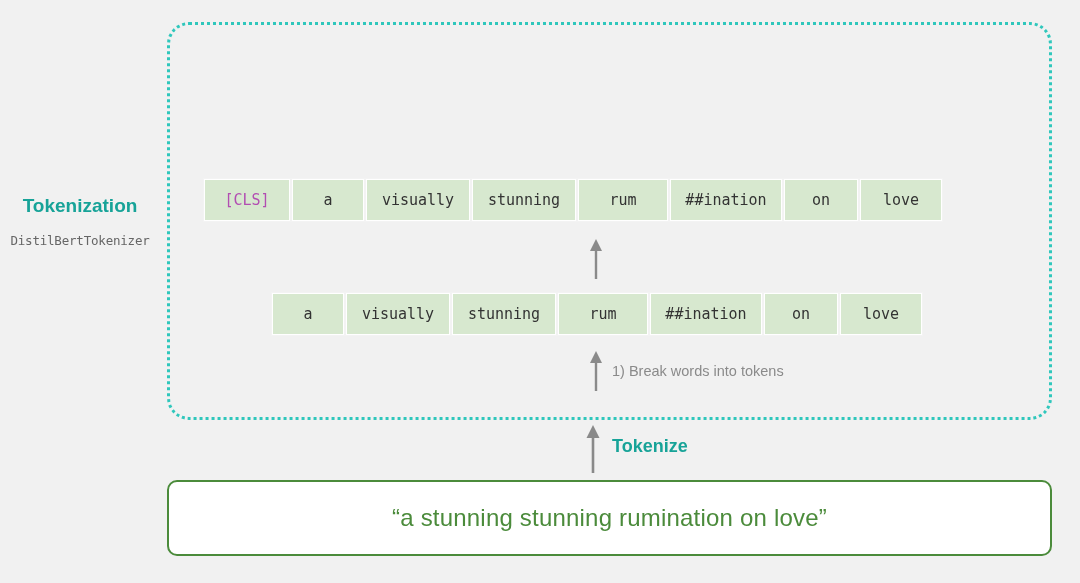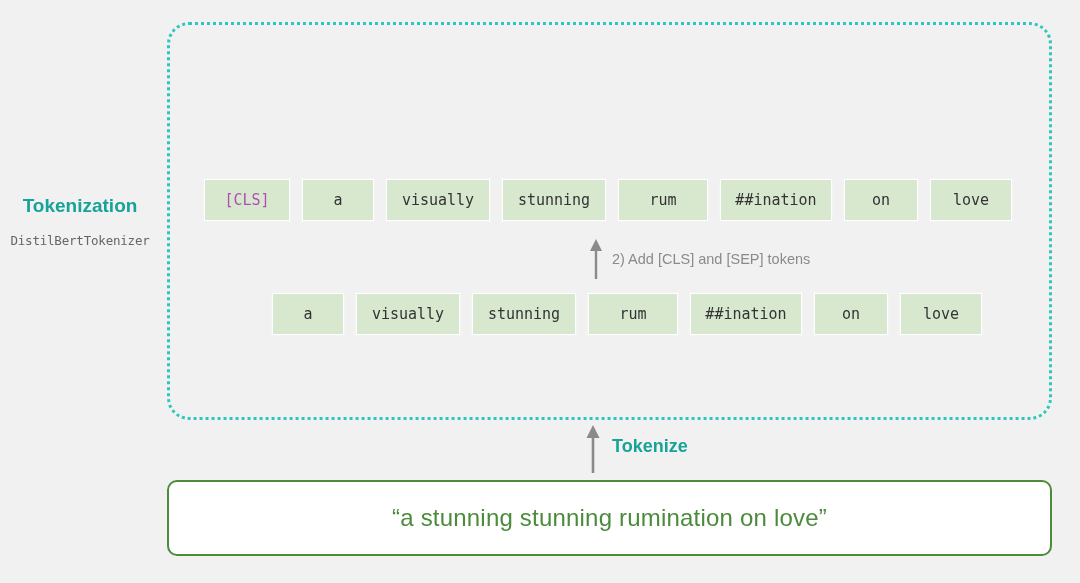--- a/index.html
+++ b/index.html
@@ -34,21 +34,21 @@
     position: absolute;
     left: 167px;
     top: 22px;
     width: 885px;
     height: 398px;
     border: 3px dotted #2fc7bc;
     border-radius: 22px;
   }
   .token-row {
     display: flex;
-    gap: 12px;
+    gap: 2px;
     position: absolute;
   }
   .row-top { top: 154px; left: 34px; }
   .row-bottom { top: 268px; left: 102px; }
   .token {
     background: #d7e8cf;
     border: 1px solid #fff;
     outline: 1px solid #f3f3f3;
     font-family: "Menlo", "Consolas", monospace;
     font-size: 15px;
@@ -122,33 +122,39 @@
     <div class="token w-ina">##ination</div>
     <div class="token w-on">on</div>
     <div class="token w-love">love</div>
   </div>
 
   <div class="arrow" style="left:418px; top:214px;">
     <svg width="16" height="40" viewBox="0 0 16 40">
       <line x1="8" y1="40" x2="8" y2="8" stroke="#8a8a8a" stroke-width="2.4"></line>
       <polygon points="8,0 2,12 14,12" fill="#8a8a8a"></polygon>
     </svg>
-    <span class="arrow-label">2) Add [CLS] and [SEP] tokens</span>
   </div>
 
   <div class="token-row row-bottom">
     <div class="token w-a">a</div>
     <div class="token w-vis">visually</div>
     <div class="token w-stun">stunning</div>
     <div class="token w-rum">rum</div>
     <div class="token w-ina">##ination</div>
     <div class="token w-on">on</div>
     <div class="token w-love">love</div>
   </div>
 
+  <div class="arrow" style="left:418px; top:326px;">
+    <svg width="16" height="40" viewBox="0 0 16 40">
+      <line x1="8" y1="40" x2="8" y2="8" stroke="#8a8a8a" stroke-width="2.4"></line>
+      <polygon points="8,0 2,12 14,12" fill="#8a8a8a"></polygon>
+    </svg>
+    <span class="arrow-label">1) Break words into tokens</span>
+  </div>
 
 </div>
 
 <div class="arrow" style="left:585px; top:425px;">
   <svg width="16" height="48" viewBox="0 0 16 48">
     <line x1="8" y1="48" x2="8" y2="8" stroke="#8a8a8a" stroke-width="2.6"></line>
     <polygon points="8,0 1.5,13 14.5,13" fill="#8a8a8a"></polygon>
   </svg>
 </div>
 <div class="tokenize-label" style="left:612px; top:436px;">Tokenize</div>

